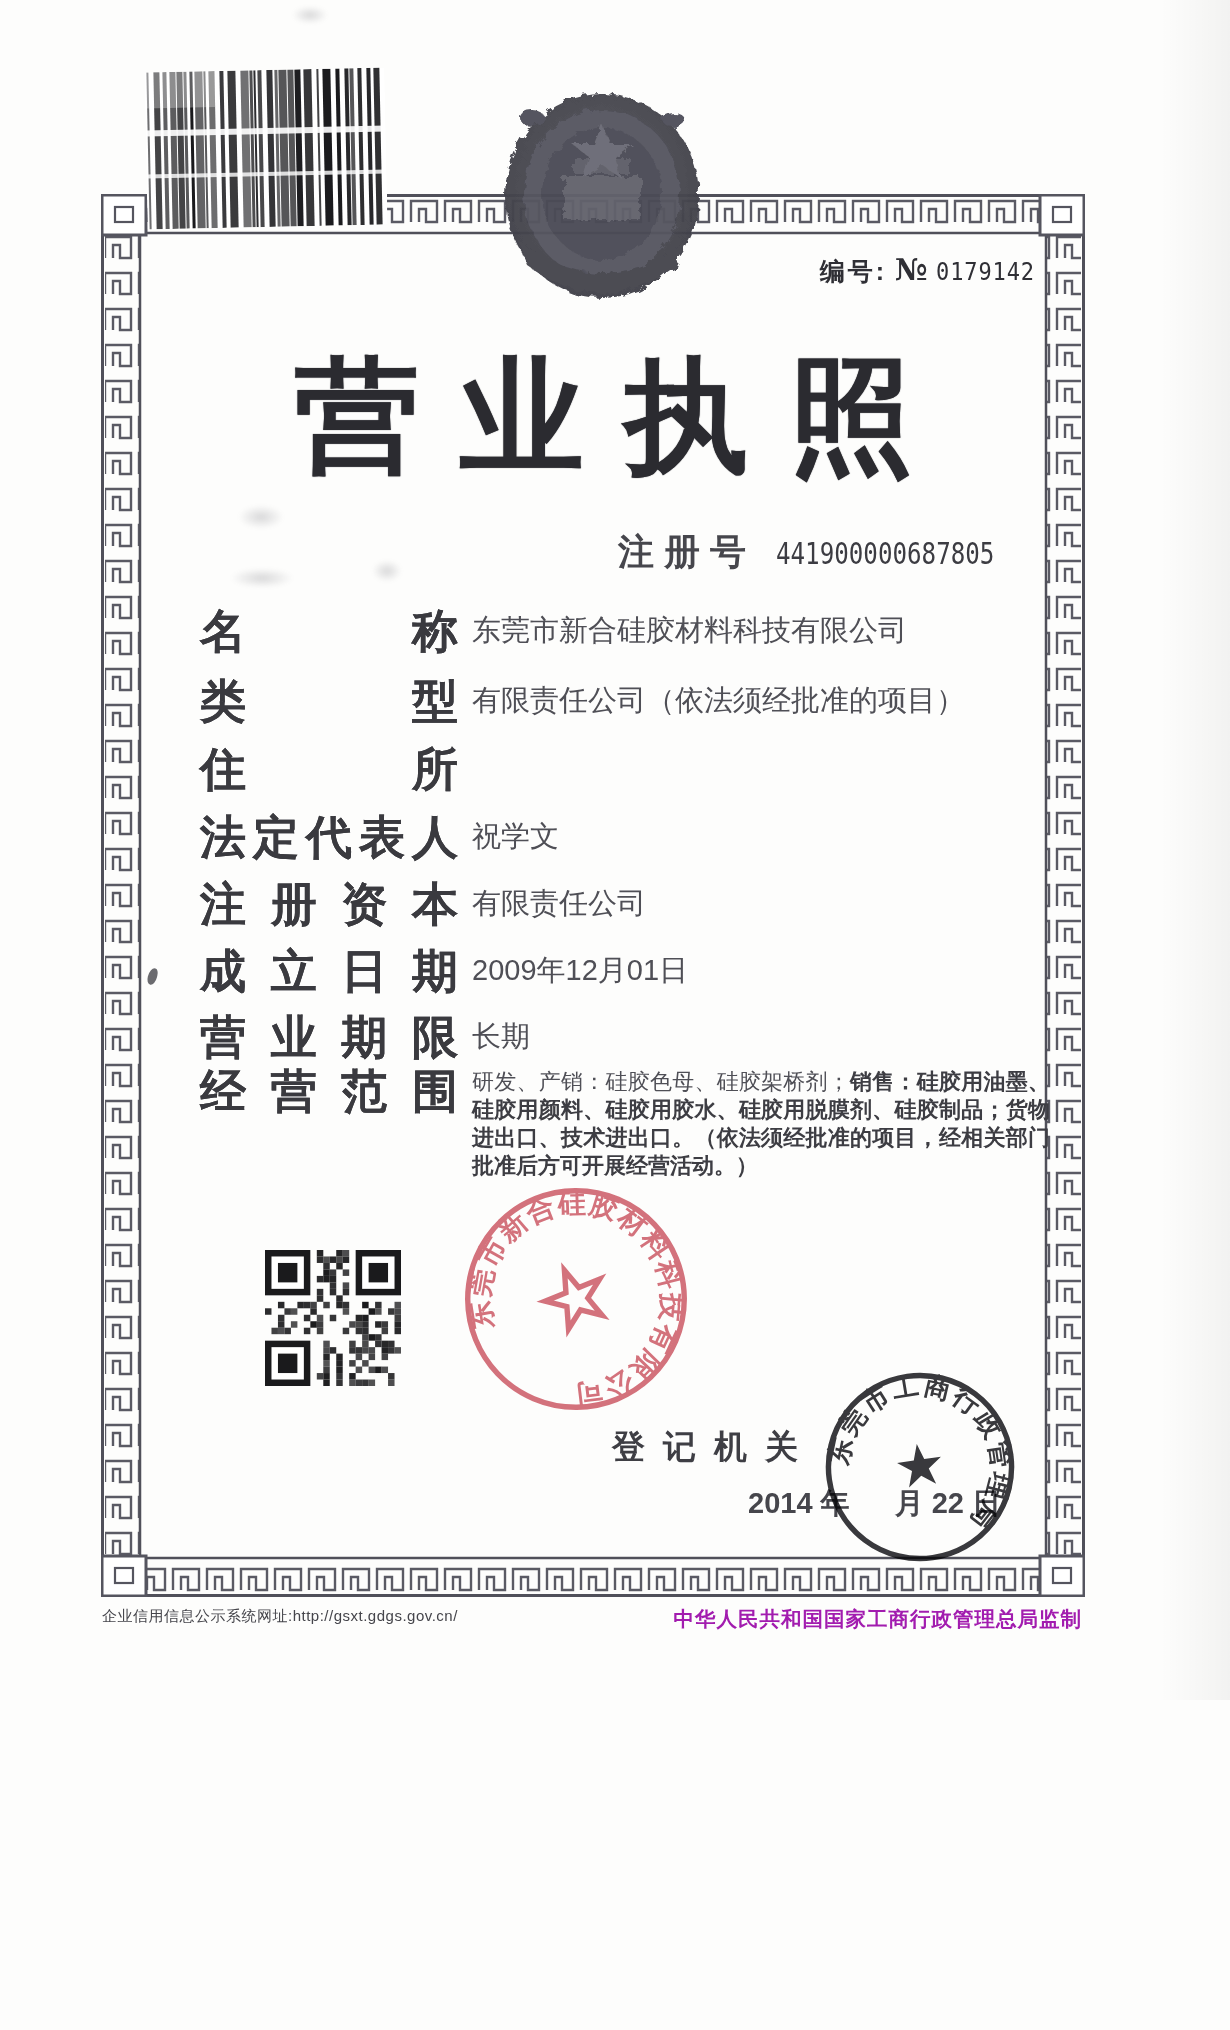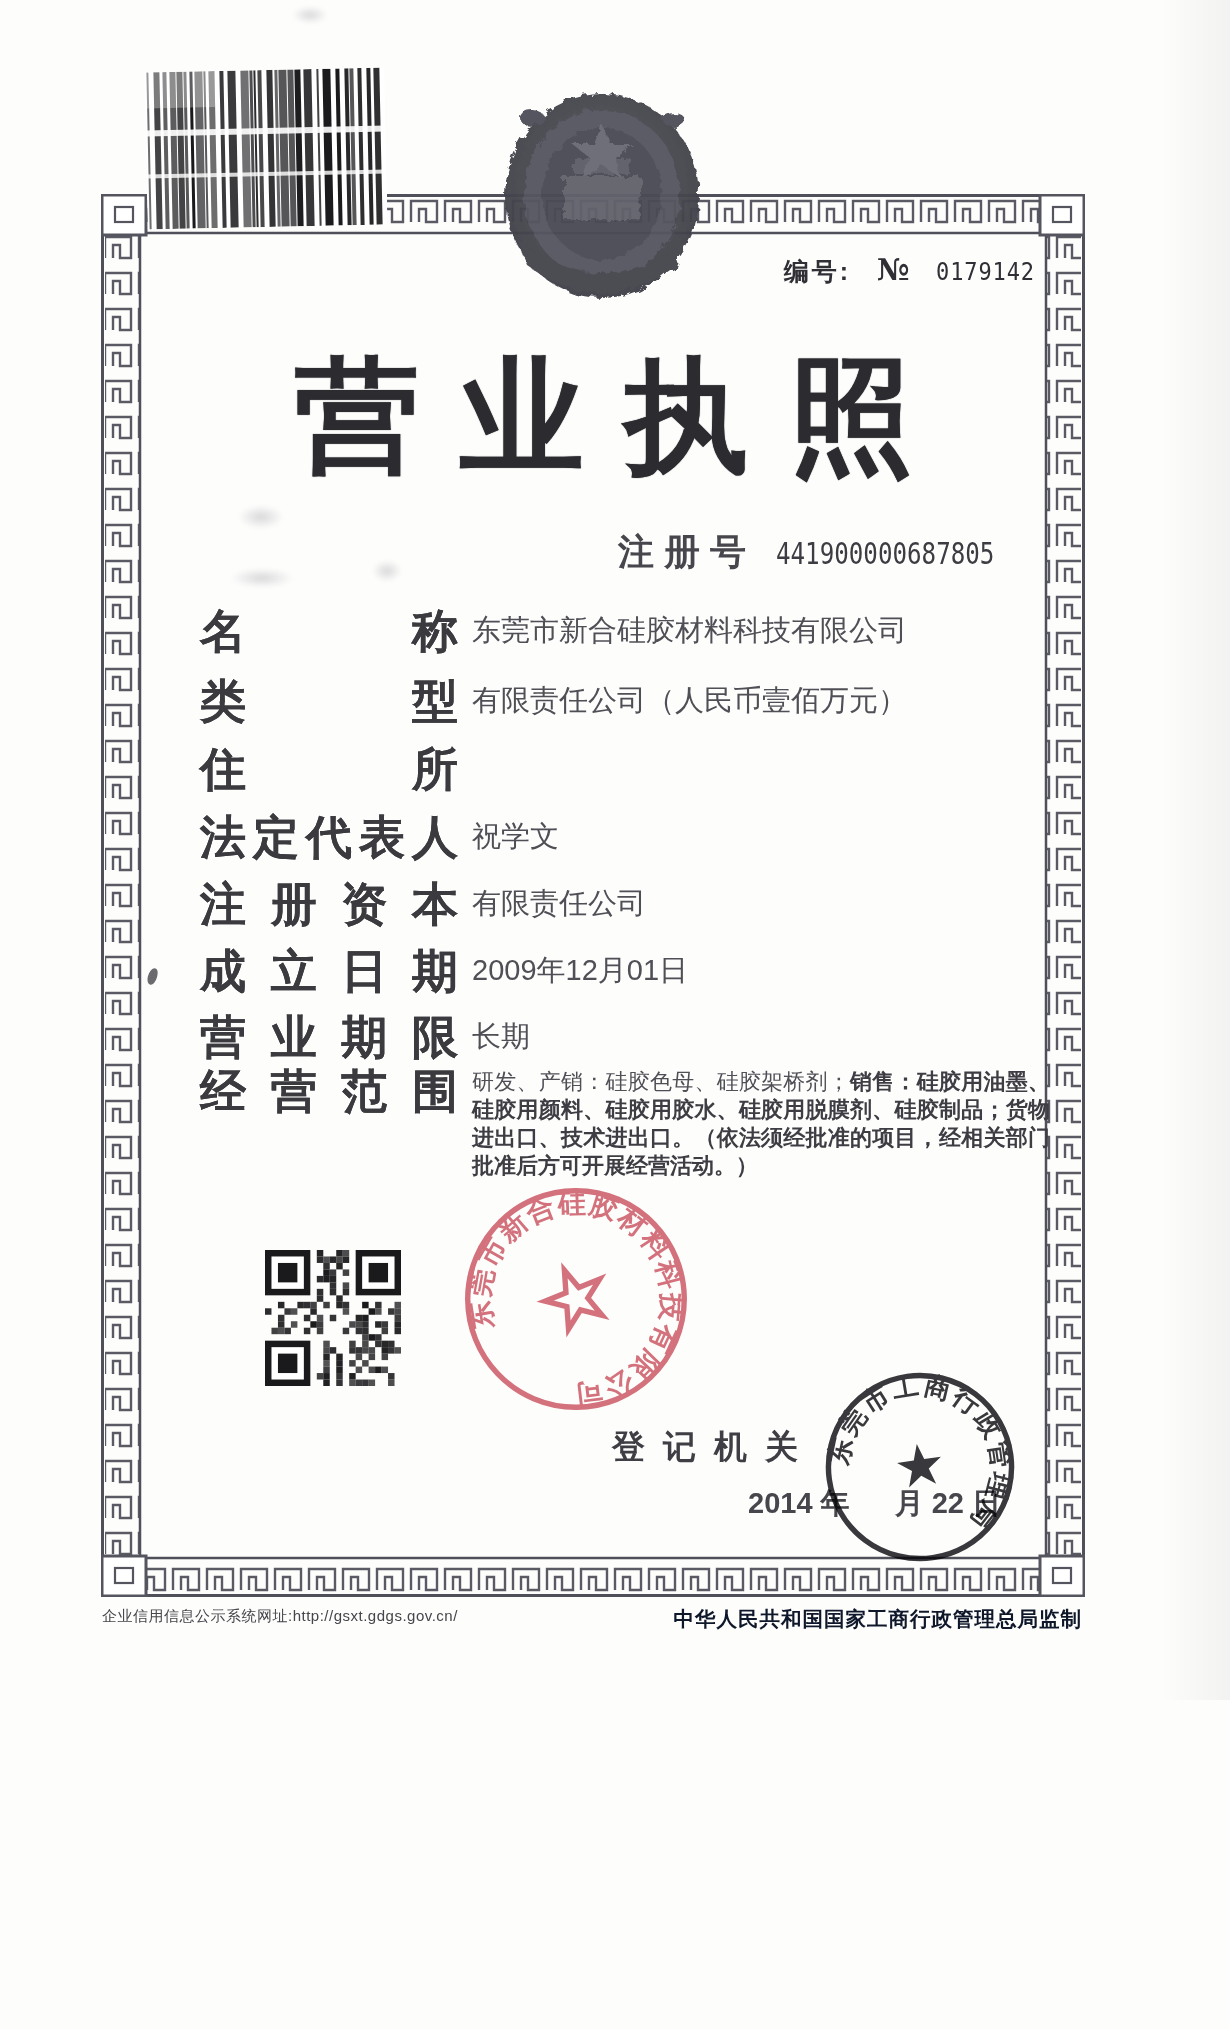--- a/index.html
+++ b/index.html
@@ -20,21 +20,21 @@
   
   .barcode{left:146px;top:70px;transform:rotate(-1.2deg);}
 
   
   .emblem{left:498px;top:80px;opacity:.96;}
 
   
   .frame{left:101px;top:194px;}
 
   
-  .serial{top:252px;right:182px;display:flex;align-items:baseline;gap:26px;color:#2f2f35;}
+  .serial{top:252px;right:182px;display:flex;align-items:baseline;gap:8px;color:#2f2f35;}
   .serial .pfx{font-size:25px;letter-spacing:3px;font-weight:600;}
   .serial .numero{font-family:"DejaVu Serif",serif;font-weight:bold;font-size:30px;}
   .serial .digits{font-family:"DejaVu Sans Mono",monospace;font-size:25px;letter-spacing:1px;
     display:inline-block;transform:scaleX(0.88);transform-origin:left;}
 
   
   .title{left:295px;top:348px;width:618px;display:flex;justify-content:space-between;
     font-size:124px;font-weight:900;color:#2b2b30;line-height:1.1;
     text-shadow:0 0 1px #2b2b30;}
 
@@ -66,21 +66,21 @@
   .red-stamp{left:458px;top:1183px;transform:rotate(-22deg);opacity:.88;}
   .black-stamp{left:823px;top:1370px;transform:rotate(-8deg);opacity:.9;}
 
   
   .registry{left:612px;top:1425px;width:186px;display:flex;justify-content:space-between;
     font-size:33px;font-weight:600;color:#3e3e44;}
   .dateline{left:748px;top:1484px;font-size:29px;color:#46464c;white-space:pre;font-weight:600;}
 
   
   .footer-left{left:102px;top:1607px;font-size:15px;color:#45454b;letter-spacing:.5px;}
-  .footer-right{right:148px;top:1605px;font-size:20.5px;font-weight:700;color:#0f172a;letter-spacing:1px;}
+  .footer-right{right:148px;top:1605px;font-size:20.5px;font-weight:700;color:#a21caf;letter-spacing:1px;}
 </style>
 </head>
 <body>
 
 <div class="page">
 
   <div class="abs edge-shade"></div>
 
   <div class="abs smudge" style="left:292px;top:6px;width:36px;height:18px;"></div>
   <div class="abs smudge" style="left:238px;top:505px;width:46px;height:24px;"></div>
@@ -200,21 +200,21 @@
         <span>名</span>
         <span>称</span>
       </div>
     <div class="val">东莞市新合硅胶材料科技有限公司</div>
   </div>
   <div class="row" style="top:676px;">
     <div class="lbl js-spread">
         <span>类</span>
         <span>型</span>
       </div>
-    <div class="val">有限责任公司（人民币壹佰万元）</div>
+    <div class="val">有限责任公司（依法须经批准的项目）</div>
   </div>
   <div class="row" style="top:744px;">
     <div class="lbl js-spread">
         <span>住</span>
         <span>所</span>
       </div>
   </div>
   <div class="row" style="top:812px;">
     <div class="lbl js-spread">
         <span>法</span>

